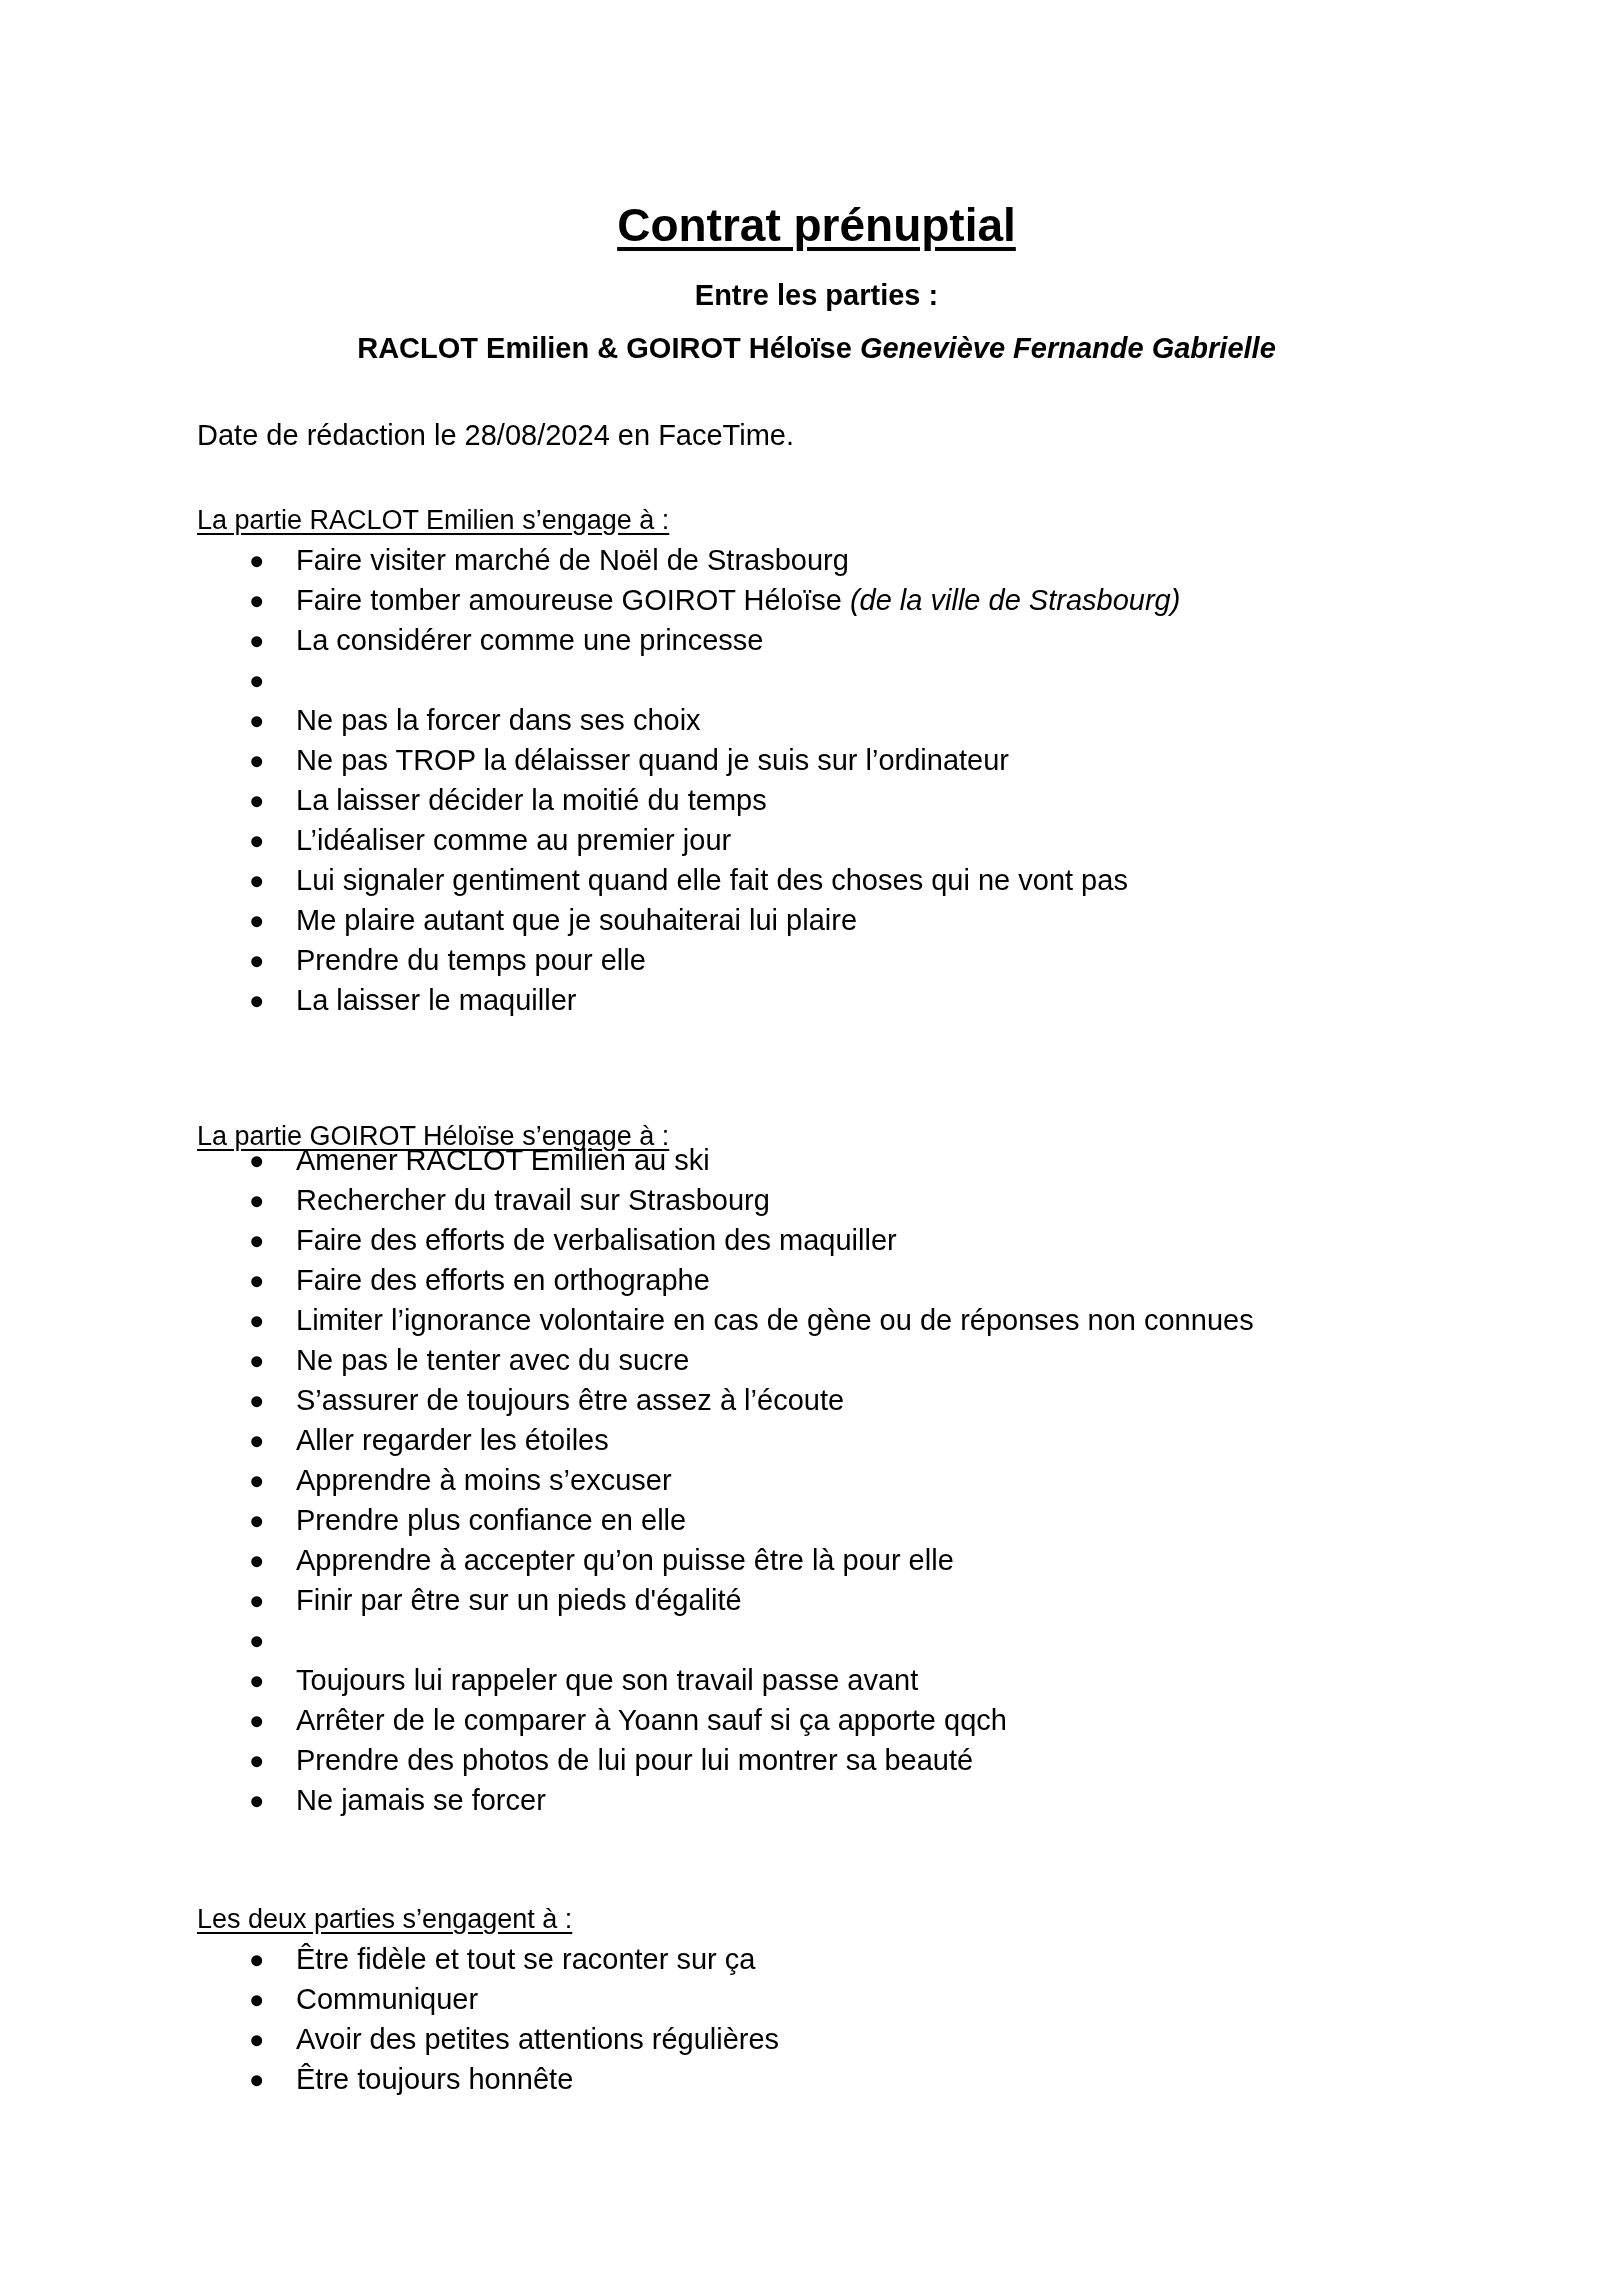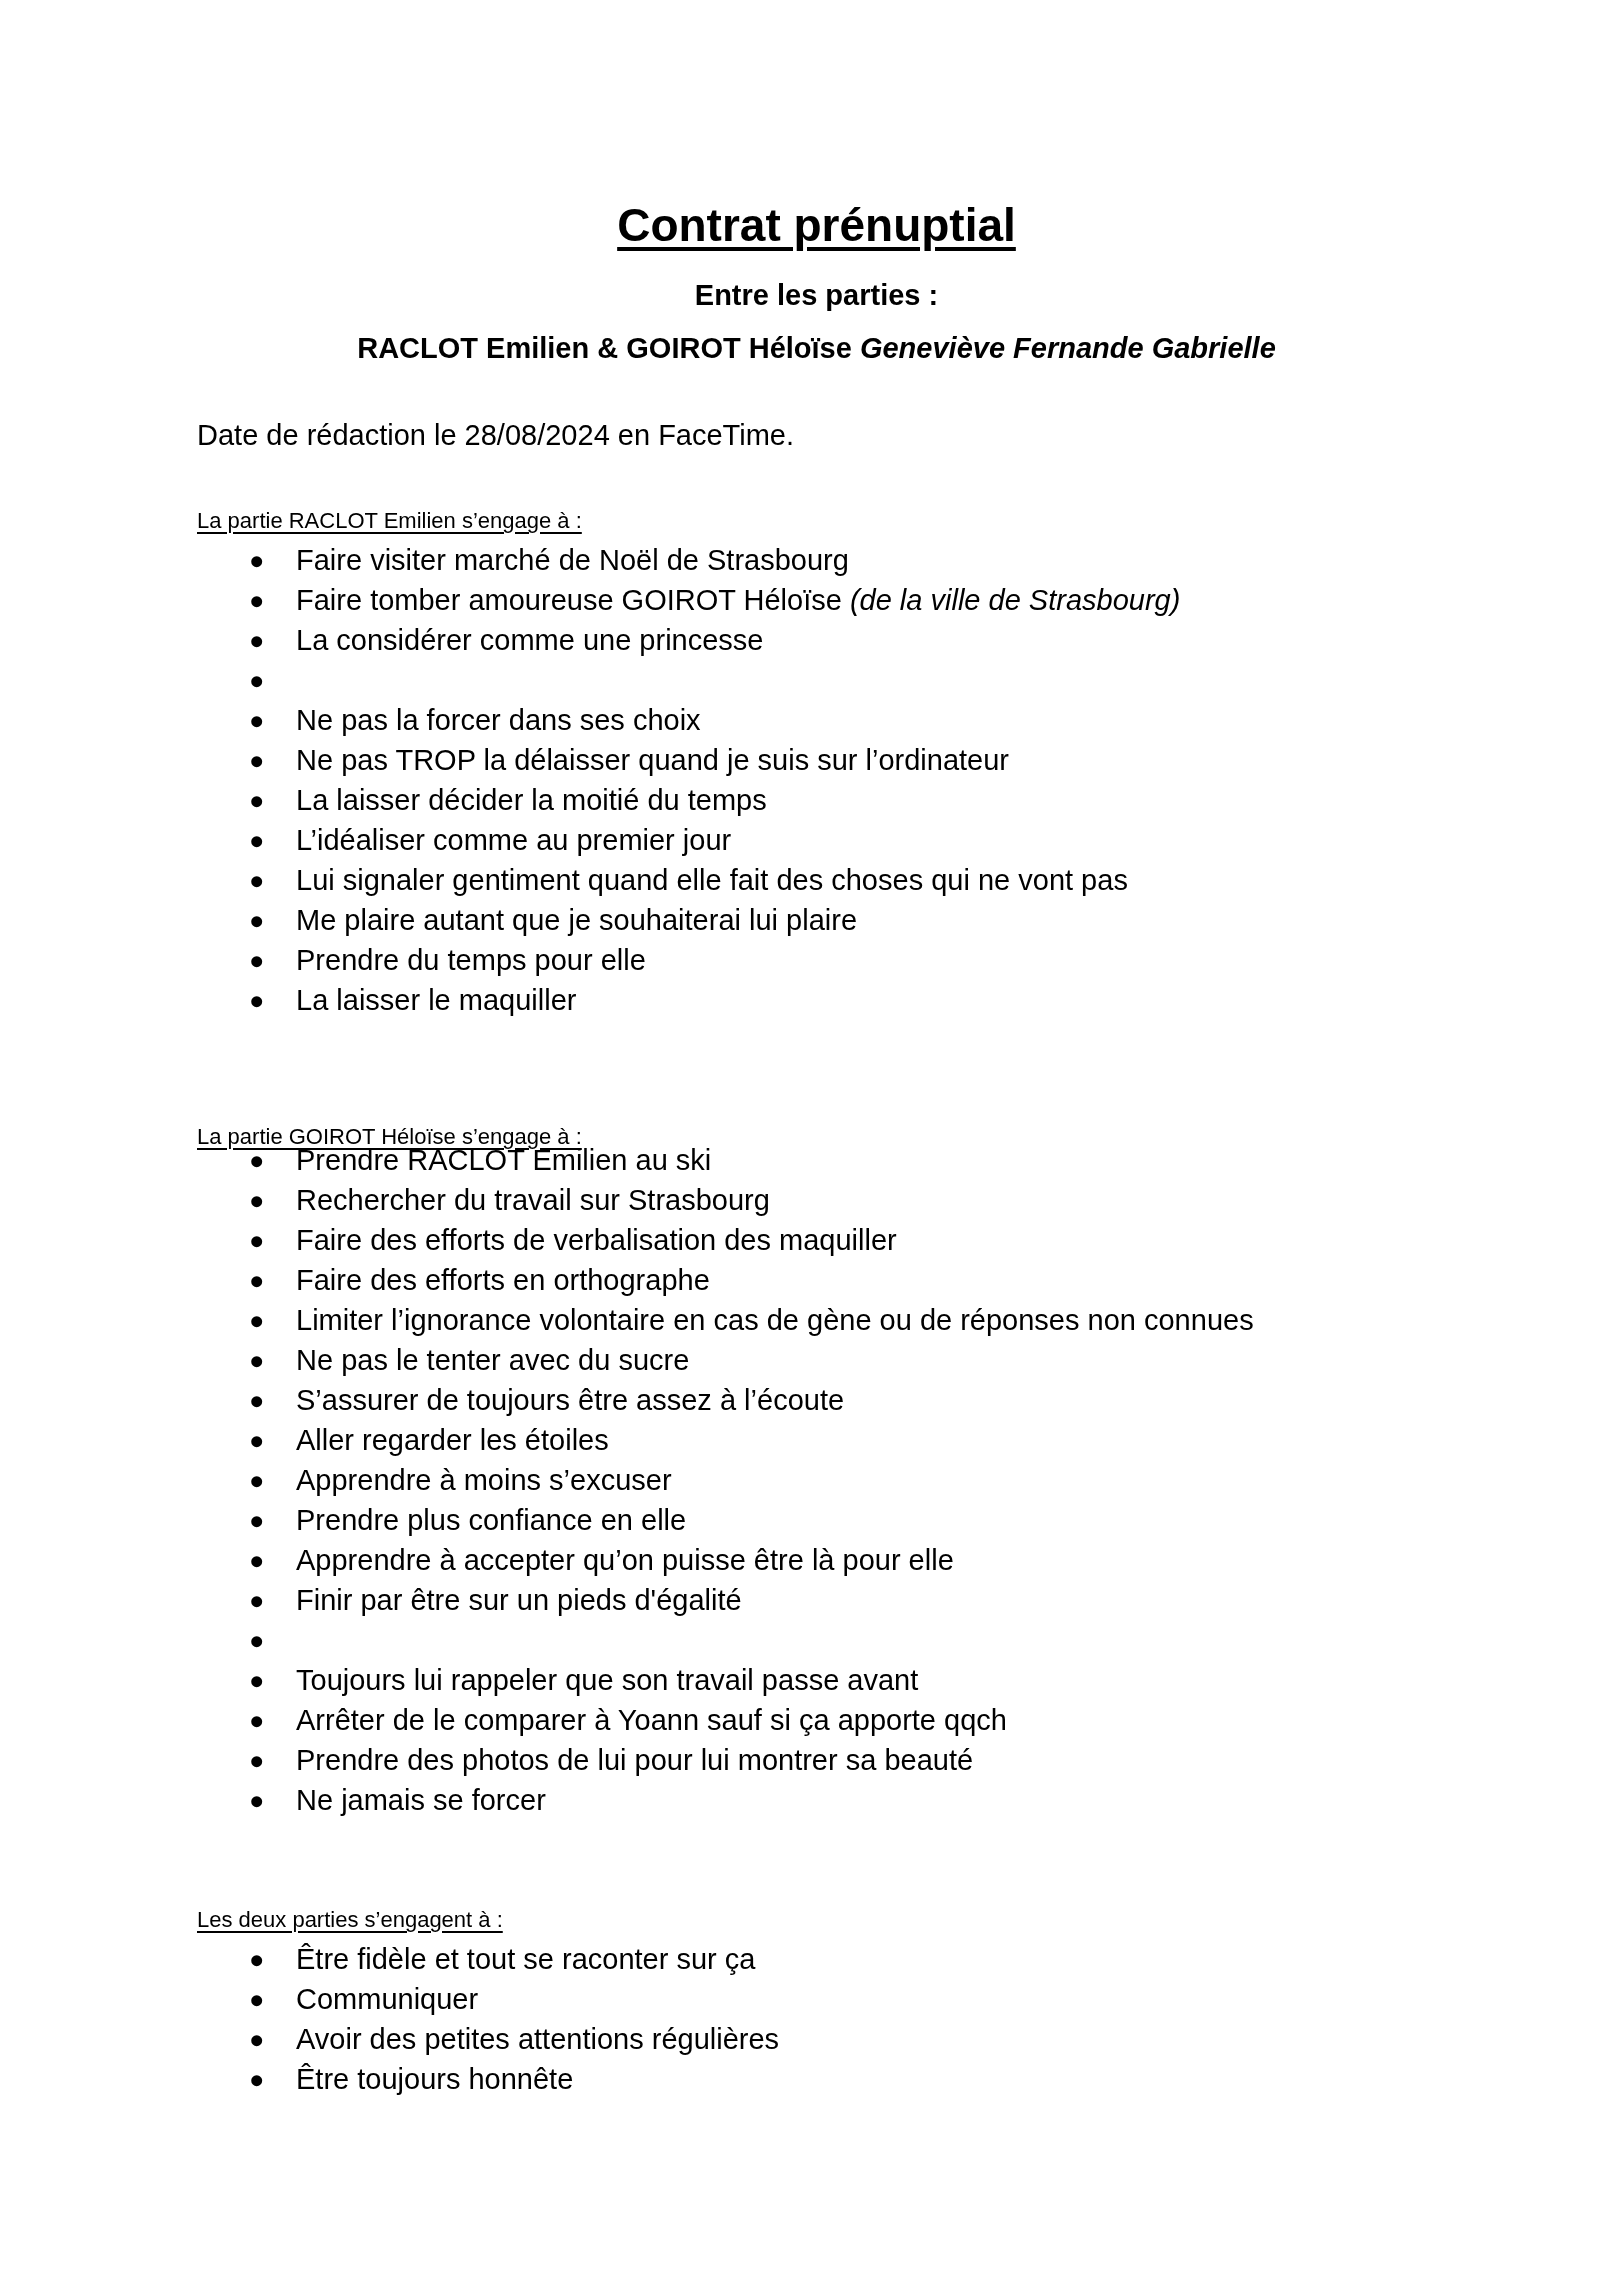--- a/index.html
+++ b/index.html
@@ -1,21 +1,21 @@
 <!DOCTYPE html>
 <html><head>
 <meta charset="utf-8">
 <style>
   html,body{margin:0;padding:0;background:#fff;}
   body{width:1623px;height:2293px;position:relative;font-family:"Liberation Sans",sans-serif;color:#000;overflow:hidden;}
   .title{position:absolute;left:0;width:1633px;top:196px;text-align:center;font-size:46px;font-weight:bold;text-decoration:underline;text-decoration-thickness:3.9px;text-underline-offset:5.9px;line-height:59px;}
   .sub{position:absolute;left:0;width:1633px;text-align:center;font-size:29px;font-weight:bold;line-height:39px;}
   .sub i{font-style:italic;}
   .para{position:absolute;left:197px;font-size:29px;line-height:39px;}
-  .heading{position:absolute;left:197px;font-size:22px;line-height:39px;text-decoration:underline;text-underline-offset:3.9px;}
+  .heading{position:absolute;left:197px;font-size:27px;line-height:39px;text-decoration:underline;text-underline-offset:3.9px;}
   ul.list{position:absolute;left:0;margin:0;padding:0;list-style:none;}
   ul.list li{position:relative;height:40px;line-height:40px;font-size:29px;padding-left:296px;white-space:nowrap;}
   ul.list li .bullet{position:absolute;left:249px;top:0;font-size:25.5px;}
   ul.list li i{font-style:italic;}
 </style>
 </head>
 <body>
 
 <div class="title">Contrat prénuptial</div>
 <div class="sub" style="top:276px;">Entre les parties :</div>
@@ -34,21 +34,21 @@
     <li><span class="bullet">●</span><span>La laisser décider la moitié du temps</span></li>
     <li><span class="bullet">●</span><span>L’idéaliser comme au premier jour</span></li>
     <li><span class="bullet">●</span><span>Lui signaler gentiment quand elle fait des choses qui ne vont pas</span></li>
     <li><span class="bullet">●</span><span>Me plaire autant que je souhaiterai lui plaire</span></li>
     <li><span class="bullet">●</span><span>Prendre du temps pour elle</span></li>
     <li><span class="bullet">●</span><span>La laisser le maquiller</span></li>
   </ul>
 
 <div class="heading" style="top:1101px;margin-top:16px;">La partie GOIROT Héloïse s’engage à :</div>
 <ul class="list" style="top:1140px;">
-    <li><span class="bullet">●</span><span>Prendre RACLOT Emilien au ski</span></li>
+    <li><span class="bullet">●</span><span>Amener RACLOT Emilien au ski</span></li>
     <li><span class="bullet">●</span><span>Rechercher du travail sur Strasbourg</span></li>
     <li><span class="bullet">●</span><span>Faire des efforts de verbalisation des maquiller</span></li>
     <li><span class="bullet">●</span><span>Faire des efforts en orthographe</span></li>
     <li><span class="bullet">●</span><span>Limiter l’ignorance volontaire en cas de gène ou de réponses non connues</span></li>
     <li><span class="bullet">●</span><span>Ne pas le tenter avec du sucre</span></li>
     <li><span class="bullet">●</span><span>S’assurer de toujours être assez à l’écoute</span></li>
     <li><span class="bullet">●</span><span>Aller regarder les étoiles</span></li>
     <li><span class="bullet">●</span><span>Apprendre à moins s’excuser</span></li>
     <li><span class="bullet">●</span><span>Prendre plus confiance en elle</span></li>
     <li><span class="bullet">●</span><span>Apprendre à accepter qu’on puisse être là pour elle</span></li>

